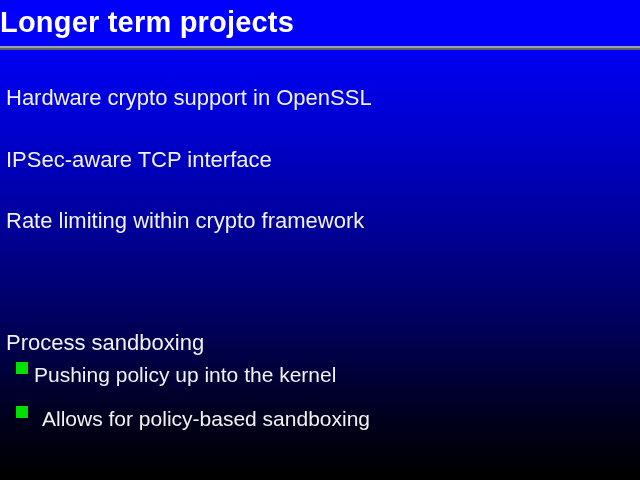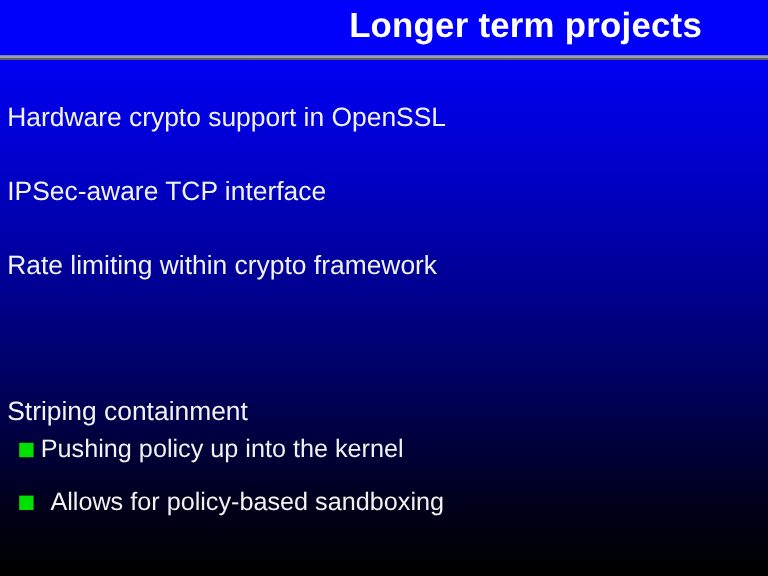--- a/index.html
+++ b/index.html
@@ -23,21 +23,21 @@
     width: 640px;
     height: 46px;
     background: #0000fb;
     z-index: 3;
   }
   #slide-title {
     position: absolute;
     left: 0;
     top: 4px;
     width: 585px;
-    text-align: right;
+    text-align: left;
     color: #ffffff;
     font-size: 29px;
     font-weight: bold;
     letter-spacing: 0.2px;
     line-height: 36px;
     white-space: nowrap;
     z-index: 4;
   }
   #title-rule {
     position: absolute;
@@ -86,21 +86,21 @@
     white-space: nowrap;
   }
   .sub-line {
     position: absolute;
     left: 16px;
     color: #f2f2f2;
     font-size: 21px;
     line-height: 26px;
     white-space: nowrap;
     display: flex;
-    align-items: center;
+    align-items: flex-start;
   }
   .sub-bullet {
     display: inline-block;
     width: 12px;
     height: 12px;
     background: #00e000;
     margin-right: 6px;
     flex: none;
   }
   .r0 { top: 34px; }
@@ -126,21 +126,21 @@
 
   <div id="content">
 
     <div class="line r0">Hardware crypto support in OpenSSL</div>
 
     <div class="line r1">IPSec-aware TCP interface</div>
 
     <div class="line r2">Rate limiting within crypto framework</div>
 
 
-    <div class="line r4">Striping containment</div>
+    <div class="line r4">Process sandboxing</div>
 
     <div class="sub-line s0">
       <span class="sub-bullet"></span>
       <span>Pushing policy up into the kernel</span>
     </div>
 
     <div class="sub-line s1">
       <span class="sub-bullet"></span>
       <span>Allows for policy-based sandboxing</span>
     </div>

